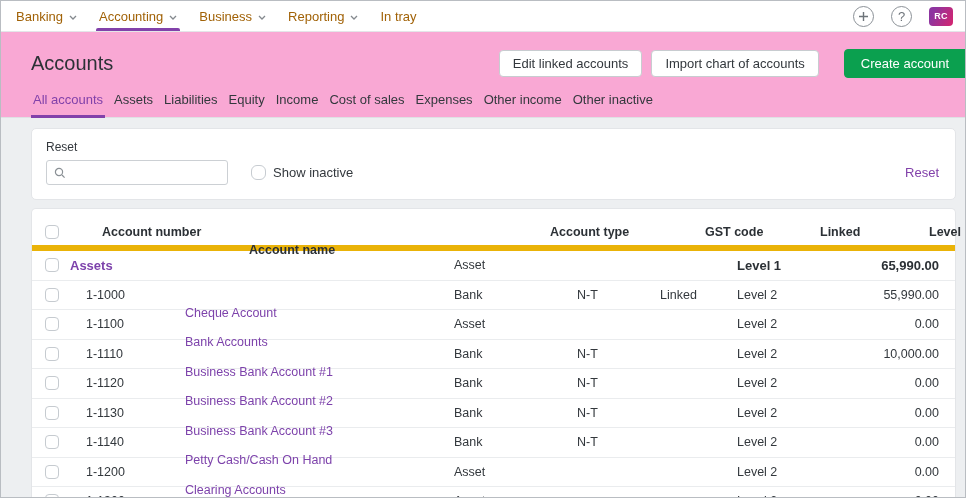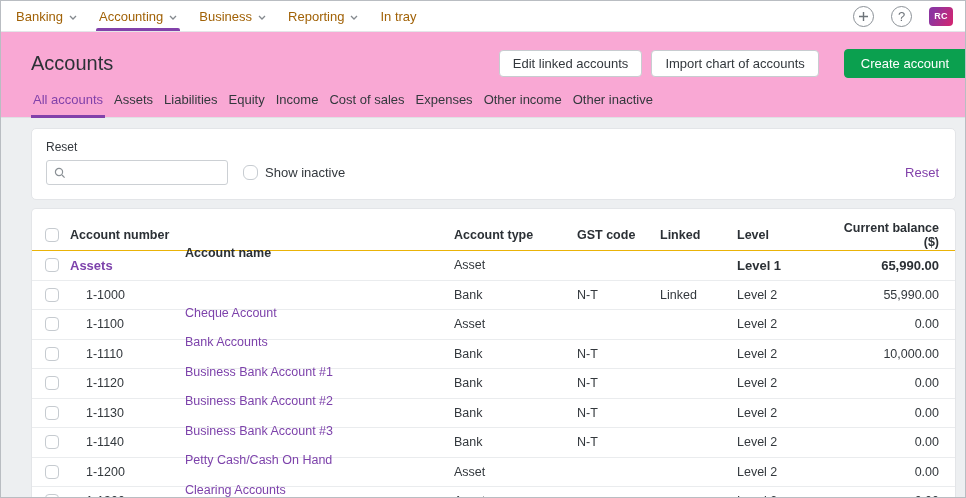--- a/index.html
+++ b/index.html
@@ -39,28 +39,28 @@
   
   .page-body{flex:1 1 auto;background:var(--body-bg);padding:10px 9px 0 30px;overflow:hidden;}
   .card{background:#fff;border:1px solid #e3e5e8;border-radius:5px;}
 
   
   .search-card{padding:11px 14px 14px;}
   .search-label{display:block;font-size:12px;color:#34393e;margin-bottom:6px;}
   .search-row{display:flex;align-items:center;}
   .search-box{display:flex;align-items:center;width:182px;height:25px;border:1px solid #ccd0d4;border-radius:3px;background:#fff;padding:0 7px;gap:6px;}
   .search-box input{border:none;outline:none;flex:1;font-family:inherit;font-size:12.5px;min-width:0;background:transparent;}
-  .chk-label{display:flex;align-items:center;gap:7px;margin-left:15px;font-size:13px;color:#33383d;cursor:pointer;}
+  .chk-label{display:flex;align-items:center;gap:7px;margin-left:23px;font-size:13px;color:#33383d;cursor:pointer;}
   .chk{width:15px;height:15px;border:1px solid #c7ccd1;border-radius:6px;background:#fff;flex:0 0 auto;}
   .reset-link{margin-left:auto;color:var(--accent-purple);font-size:13px;text-decoration:none;cursor:pointer;padding-right:2px;}
 
   
   .table-card{margin-top:8px;border-radius:5px 5px 0 0;border-bottom:none;padding-top:10px;min-height:310px;}
   .trow{display:flex;align-items:center;height:29.5px;border-bottom:1px solid #eaecee;font-size:12.5px;color:#33383d;}
-  .trow.thead{height:32px;font-weight:bold;color:#2b3035;border-bottom:1px solid #eab308;}
+  .trow.thead{height:32px;font-weight:bold;color:#2b3035;border-bottom:6px solid #eab308;gap:32px;}
   .c-check{flex:0 0 38px;display:flex;align-items:center;padding-left:13px;}
   .c-num{flex:0 0 115px;}
   .c-name{flex:0 0 269px;margin-top:36px;}
   .c-type{flex:0 0 123px;}
   .c-gst{flex:0 0 83px;}
   .c-linked{flex:0 0 77px;}
   .c-level{flex:0 0 91px;}
   .c-bal{flex:1 1 auto;text-align:right;padding-right:16px;}
   .row-chk{width:14px;height:14px;border:1px solid #c6cbd0;border-radius:4px;background:#fff;cursor:pointer;}
   .acct-link{color:var(--link-purple);text-decoration:none;cursor:pointer;}

